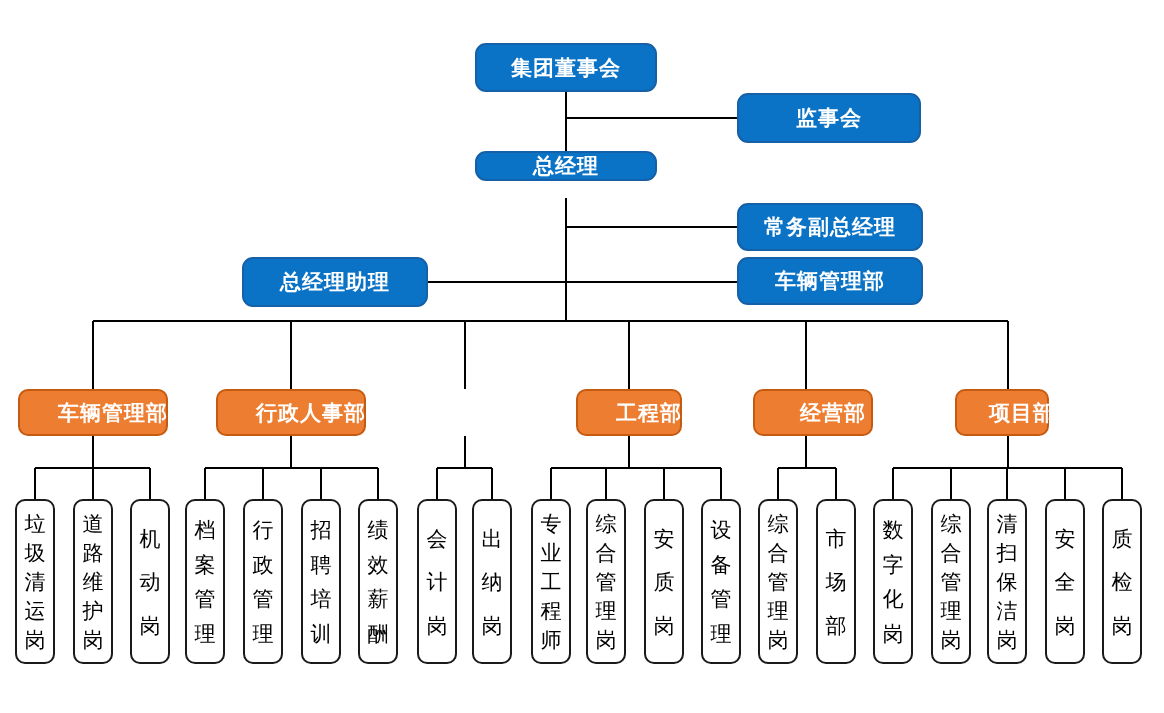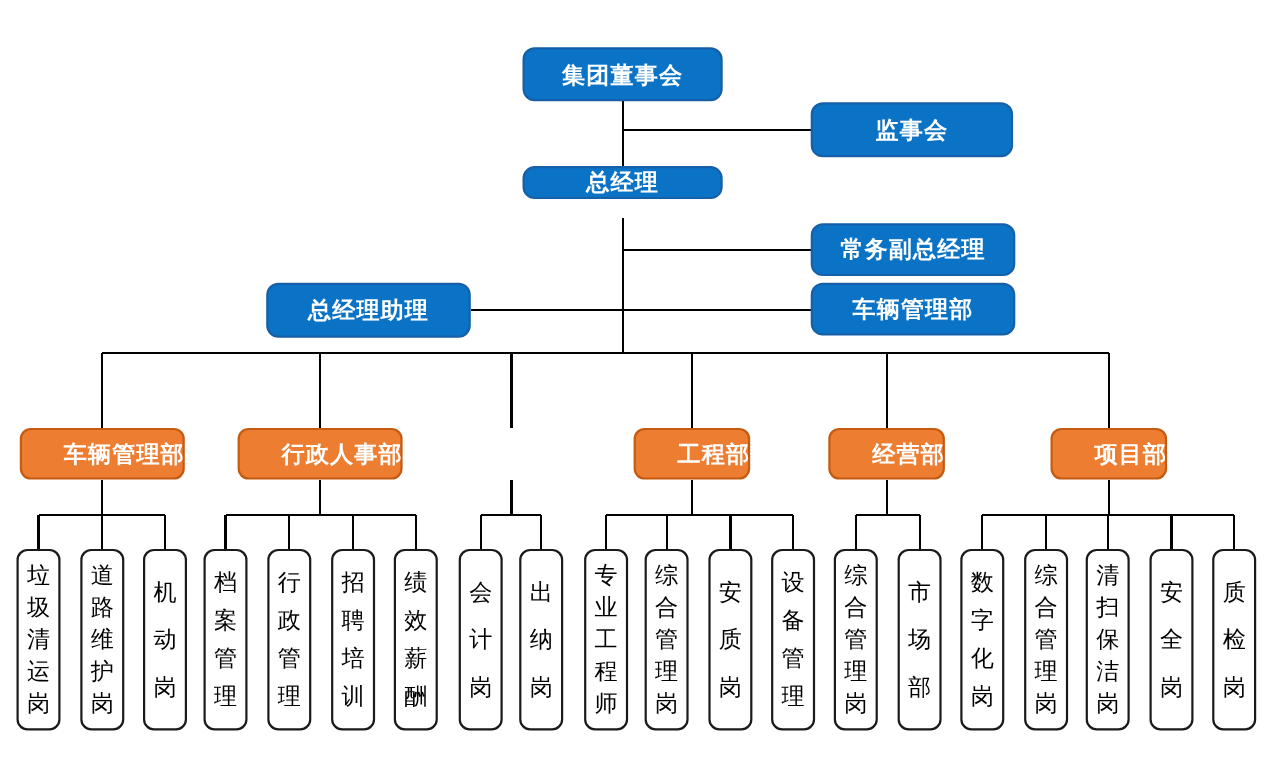--- a/index.html
+++ b/index.html
@@ -159,23 +159,23 @@
 
   <div class="node exec" style="left:737px;top:257px;width:186px;height:48px">车辆管理部</div>
 
   <div class="node dept" style="left:18px;top:389px;width:150px;height:47px">车辆管理部</div>
 
   <div class="node dept" style="left:216px;top:389px;width:150px;height:47px">行政人事部</div>
 
 
   <div class="node dept" style="left:576px;top:389px;width:106px;height:47px">工程部</div>
 
-  <div class="node dept" style="left:753px;top:389px;width:106px;height:47px">经营部</div>
-
-  <div class="node dept" style="left:955px;top:389px;width:106px;height:47px">项目部</div>
+  <div class="node dept" style="left:753px;top:389px;width:120px;height:47px">经营部</div>
+
+  <div class="node dept" style="left:955px;top:389px;width:94px;height:47px">项目部</div>
 
   <div class="vbox" style="left:15px">
       <span>垃</span>
       <span>圾</span>
       <span>清</span>
       <span>运</span>
       <span>岗</span>
     </div>
   <div class="vbox" style="left:73px">
       <span>道</span>

